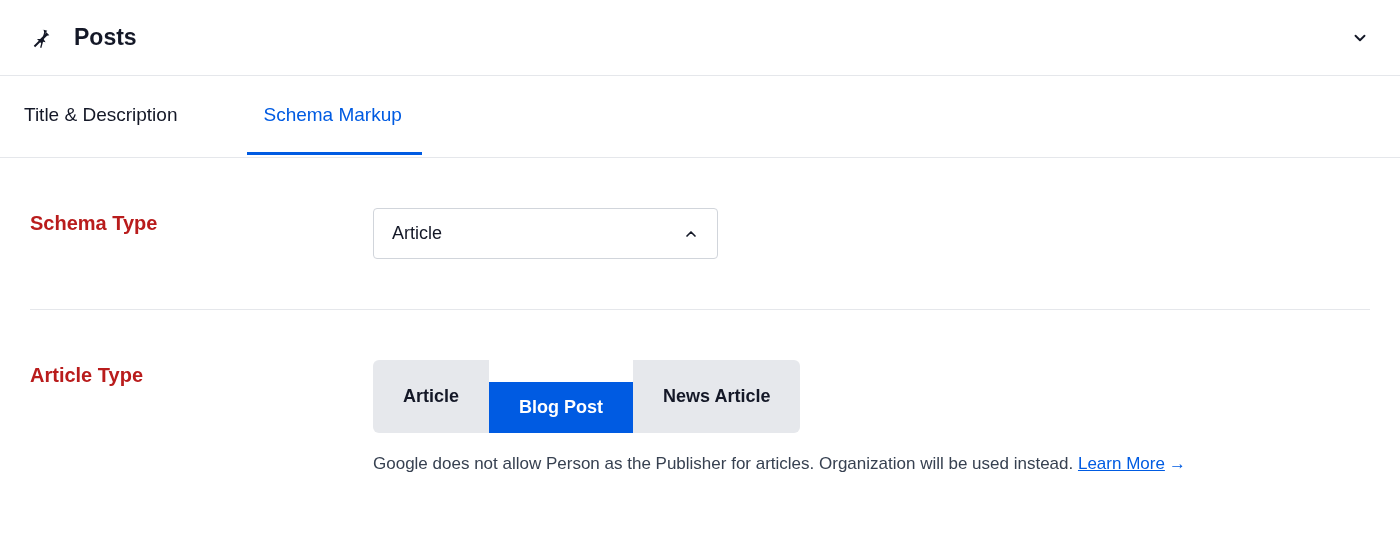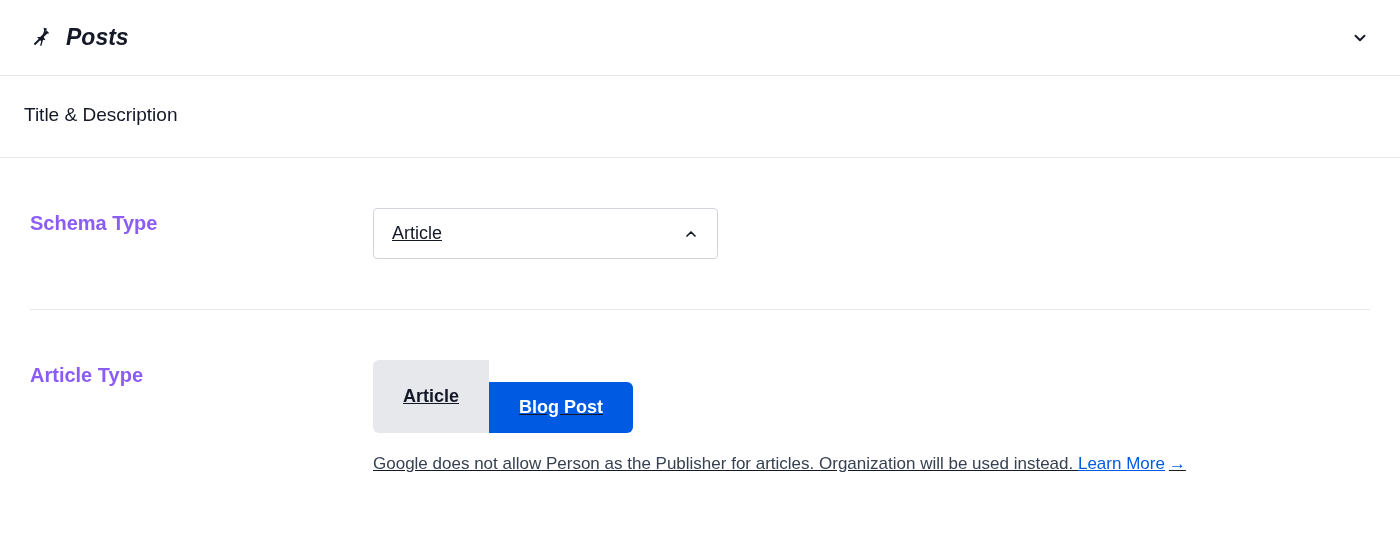--- a/index.html
+++ b/index.html
@@ -15,22 +15,22 @@
     }
     .header {
       display: flex;
       align-items: center;
       justify-content: space-between;
       padding: 24px 30px 24px 30px;
       border-bottom: 1px solid #e5e7eb;
     }
     .header-left {
       display: flex;
-      gap: 12px;
-      font-style: italic;
+      align-items: center;
+      gap: 20px;
     }
     .pin-icon {
       width: 24px;
       height: 24px;
       display: flex;
       align-items: center;
       justify-content: center;
     }
     .header-title {
       font-size: 23px;
@@ -86,26 +86,25 @@
       border-bottom: 1px solid #e5e7eb;
     }
     .row:last-child {
       border-bottom: none;
     }
     .row-label {
       width: 343px;
       flex-shrink: 0;
       font-size: 20px;
       font-weight: 700;
-      color: #8b5cf6;
+      color: #b91c1c;
       padding-top: 4px;
     }
     .row-content {
       flex: 1;
-      text-decoration: underline;
     }
     .select-box {
       display: flex;
       align-items: center;
       justify-content: space-between;
       border: 1px solid #d1d5db;
       border-radius: 4px;
       padding: 14px 18px;
       width: 345px;
       font-size: 18px;
@@ -175,20 +174,21 @@
   </div>
   <span class="chevron-down">
     <svg width="18" height="18" viewBox="0 0 24 24" fill="none">
       <path d="M6 9l6 6 6-6" stroke="#141827" stroke-width="2.5" stroke-linecap="round" stroke-linejoin="round"></path>
     </svg>
   </span>
 </div>
 
 <div class="tabs">
   <div class="tab">Title &amp; Description</div>
+  <div class="tab active">Schema Markup</div>
 </div>
 
 <div class="content">
 
   <div class="row">
     <div class="row-label">Schema Type</div>
     <div class="row-content">
       <div class="select-box">
         <span>Article</span>
         <span class="select-chevron">
@@ -199,20 +199,21 @@
       </div>
     </div>
   </div>
 
   <div class="row">
     <div class="row-label">Article Type</div>
     <div class="row-content">
       <div class="button-group">
         <button class="btn-option">Article</button>
         <button class="btn-option active">Blog Post</button>
+        <button class="btn-option">News Article</button>
       </div>
       <div class="helper-text">
         <span>Google does not allow Person as the Publisher for articles. Organization will be used instead. </span><a class="learn-more-link">Learn More</a><span class="arrow-right">→</span>
       </div>
     </div>
   </div>
 
 </div>
 
 </body></html>

